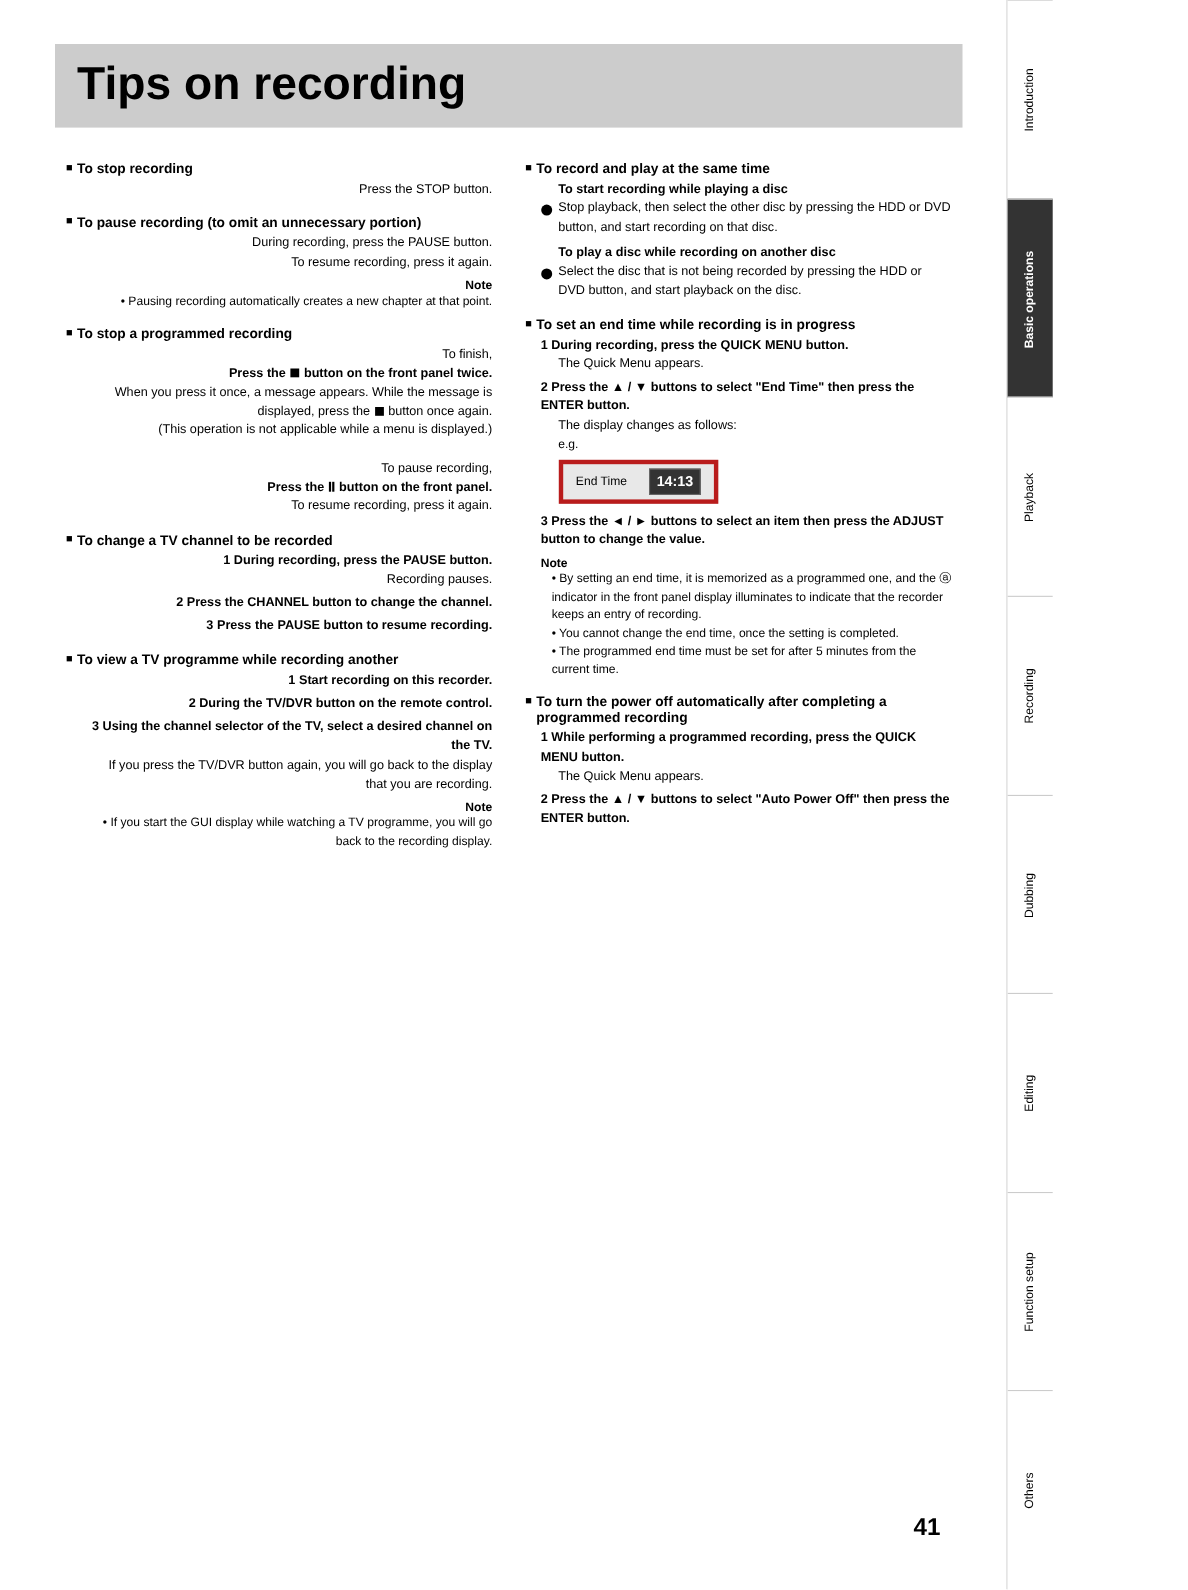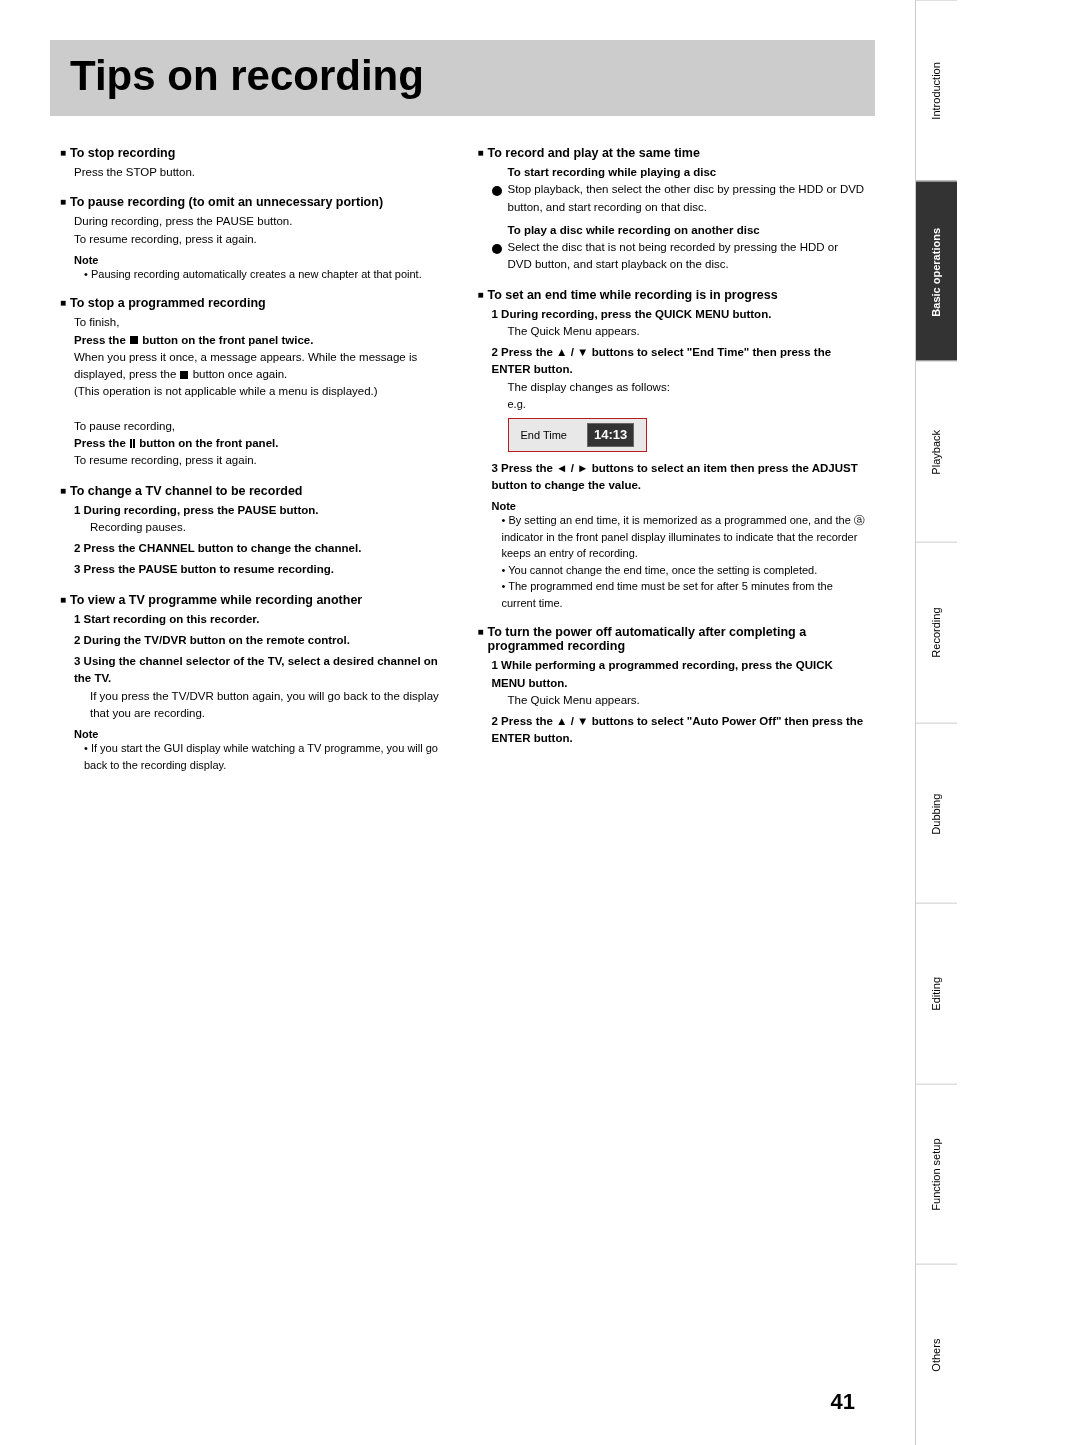--- a/index.html
+++ b/index.html
@@ -42,20 +42,21 @@
     }
 
     .two-columns {
       display: flex;
       gap: 30px;
     }
 
     .left-col {
       flex: 1;
       max-width: 470px;
+      text-align: right;
     }
 
     .right-col {
       flex: 1;
       max-width: 480px;
     }
 
     .section {
       margin-bottom: 14px;
     }
@@ -136,21 +137,21 @@
     }
 
     .indent {
       margin-left: 16px;
       font-size: 11.5px;
       line-height: 1.5;
     }
 
     
     .display-box {
-      border: 1px solid #b91c1c;
+      border: 4px solid #b91c1c;
       background: #e8e8e8;
       display: inline-block;
       padding: 4px 12px;
       font-size: 11px;
       margin: 4px 0;
       min-width: 120px;
     }
 
     .display-box-inner {
       display: flex;
@@ -172,21 +173,21 @@
     }
 
     .eg-label {
       font-size: 11px;
       margin-bottom: 2px;
     }
 
     
     .page-number {
       position: absolute;
-      bottom: 30px;
+      bottom: 44px;
       right: 60px;
       font-size: 22px;
       font-weight: bold;
     }
 
     
     .sidebar {
       width: 42px;
       display: flex;
       flex-direction: column;

